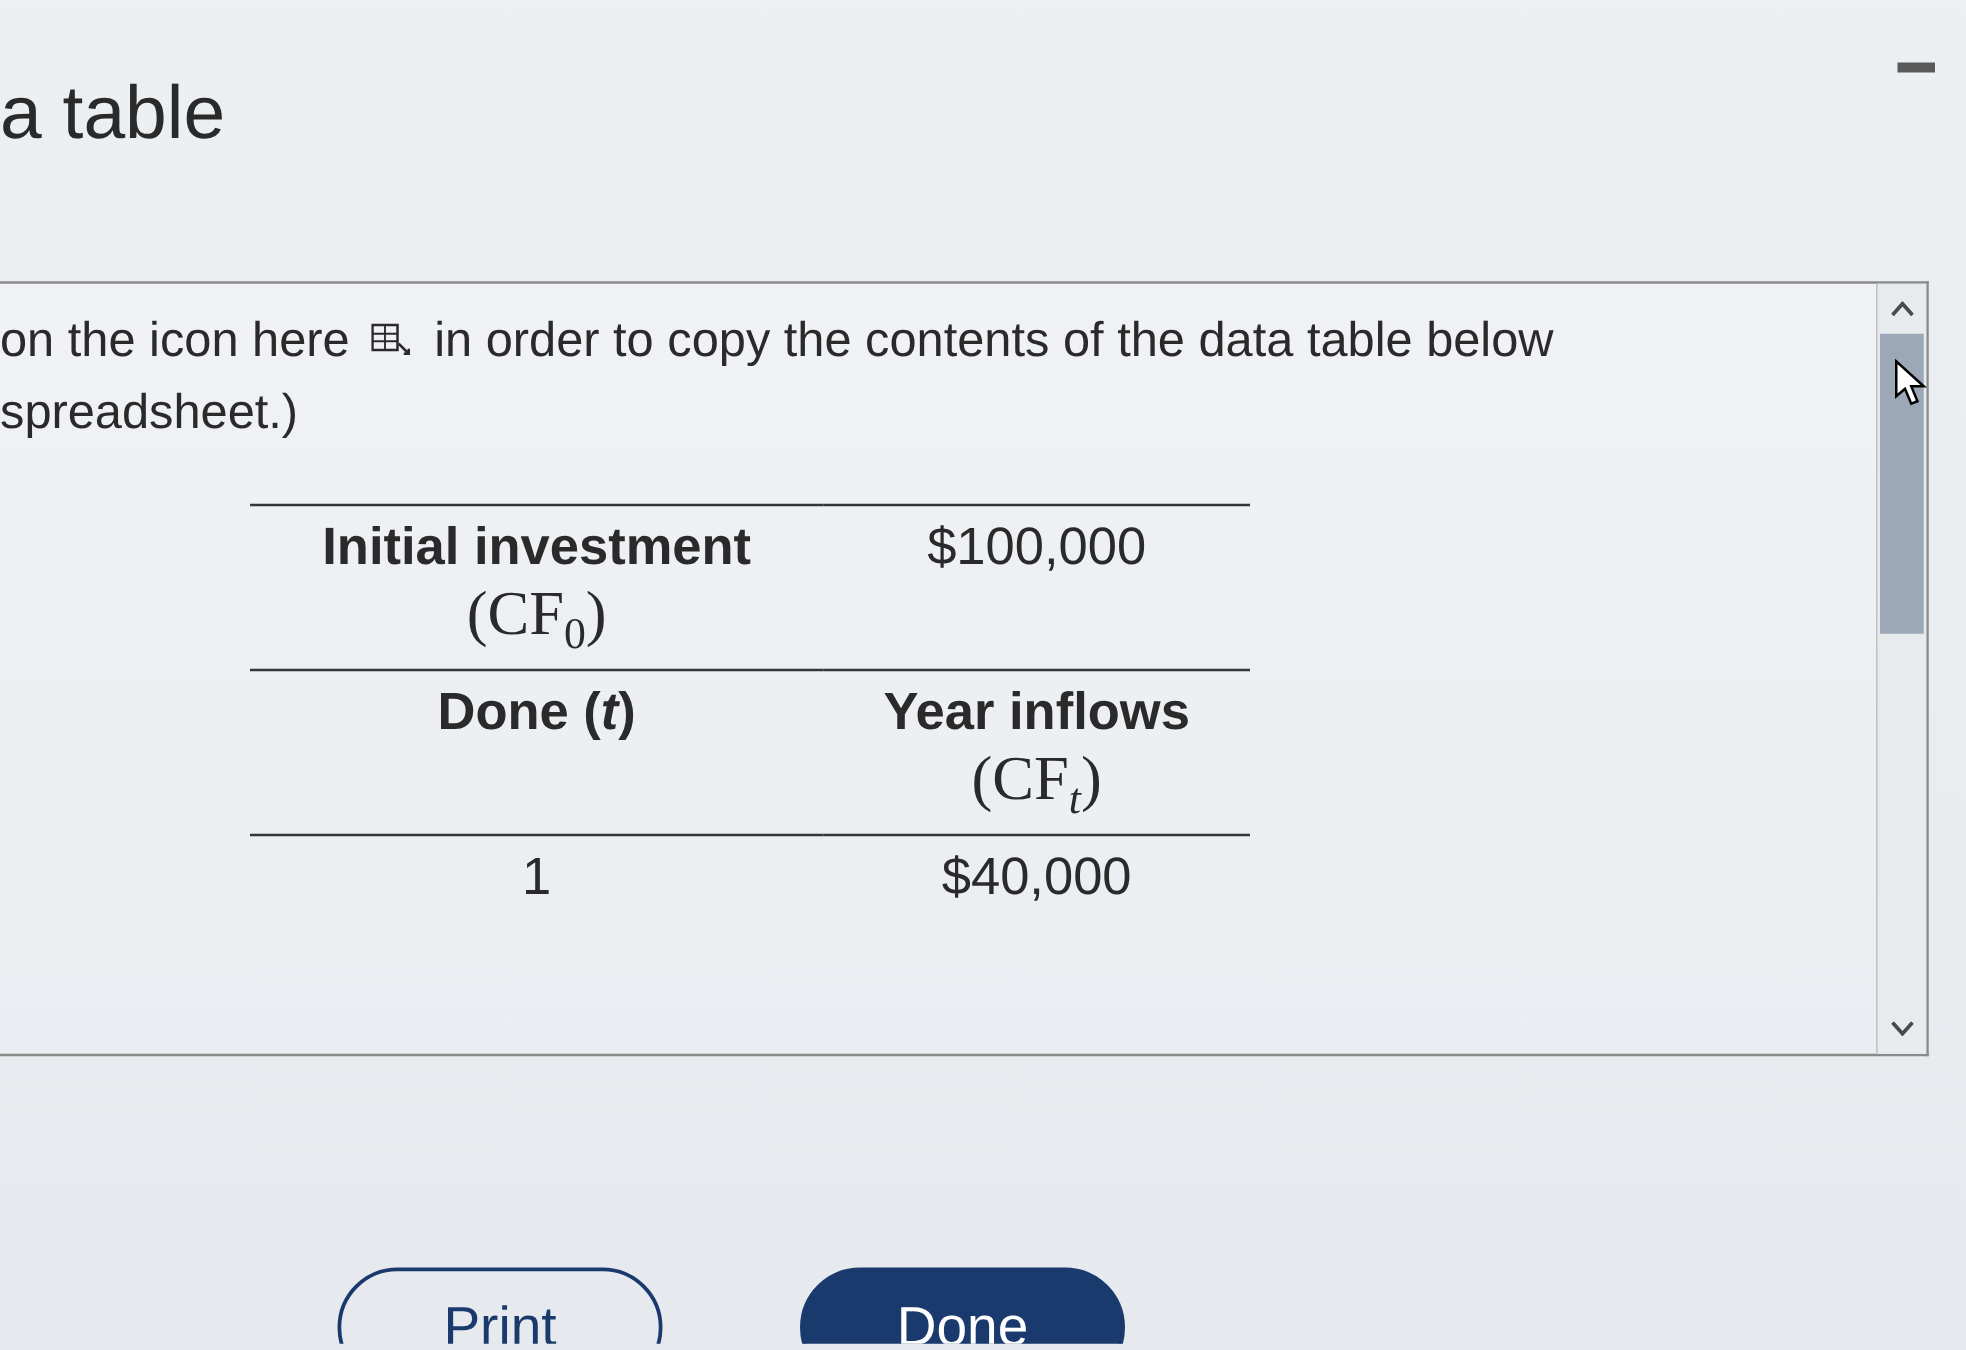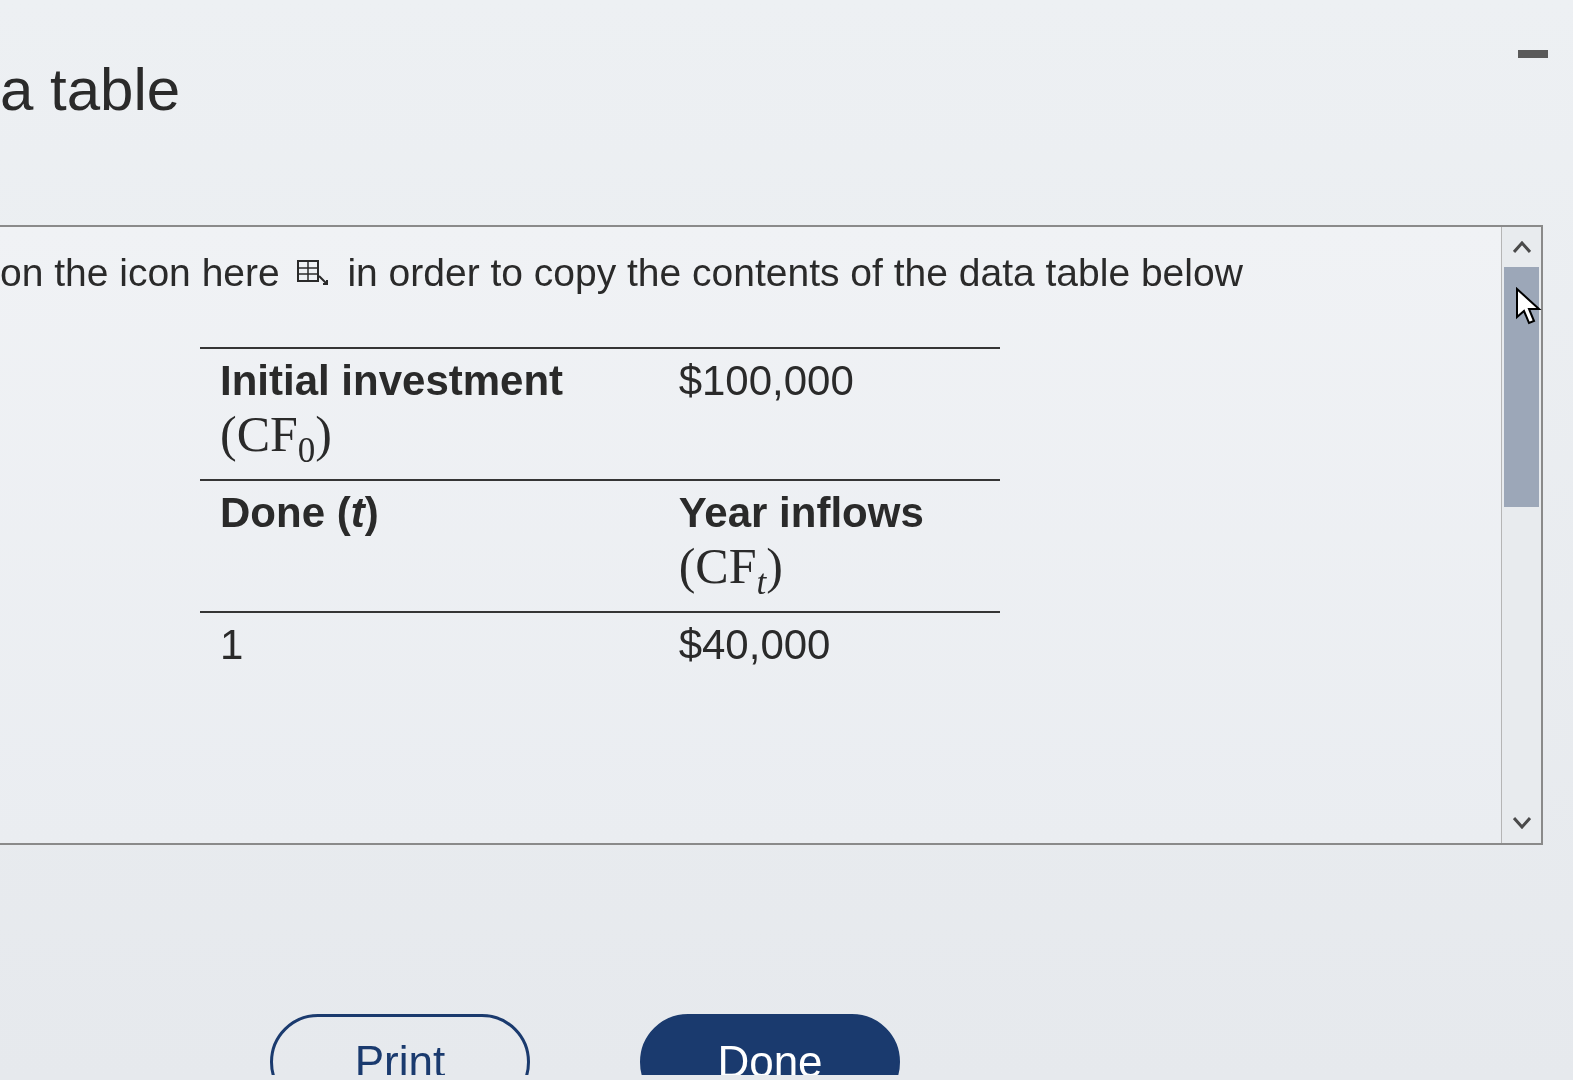--- a/index.html
+++ b/index.html
@@ -127,21 +127,21 @@
     }
     .data-table {
       margin: 45px 0 0 200px;
       width: 800px;
       border-collapse: collapse;
     }
     .data-table td {
       padding: 8px 20px;
       font-size: 42px;
       color: #2a2a2a;
-      text-align: left;
+      text-align: center;
       vertical-align: top;
     }
     .row-top-border td {
       border-top: 2px solid #353535;
     }
     .sub-notation {
       font-size: 50px;
       font-family: "Times New Roman", serif;
     }
     .sub-notation sub {
@@ -201,20 +201,21 @@
         <span class="copy-icon">
           <svg viewBox="0 0 34 30">
             <rect x="1" y="3" width="20" height="20" fill="none" stroke="#2a2a2a" stroke-width="2"></rect>
             <line x1="1" y1="10" x2="21" y2="10" stroke="#2a2a2a" stroke-width="1.5"></line>
             <line x1="1" y1="16" x2="21" y2="16" stroke="#2a2a2a" stroke-width="1.5"></line>
             <line x1="11" y1="3" x2="11" y2="23" stroke="#2a2a2a" stroke-width="1.5"></line>
             <path d="M 22 18 L 30 26 M 26 26 L 30 26 L 30 22" fill="none" stroke="#2a2a2a" stroke-width="2"></path>
           </svg>
         </span>
         <span>in order to copy the contents of the data table below</span><br>
+        <span>spreadsheet.)</span>
       </div>
 
       <table class="data-table">
         <tbody>
             <tr class="row-top-border">
           <td>
             <span class="header-label">Initial investment</span><br>
             <span class="sub-notation">
               <span>(CF</span><sub>0</sub><span>)</span>
             </span>

